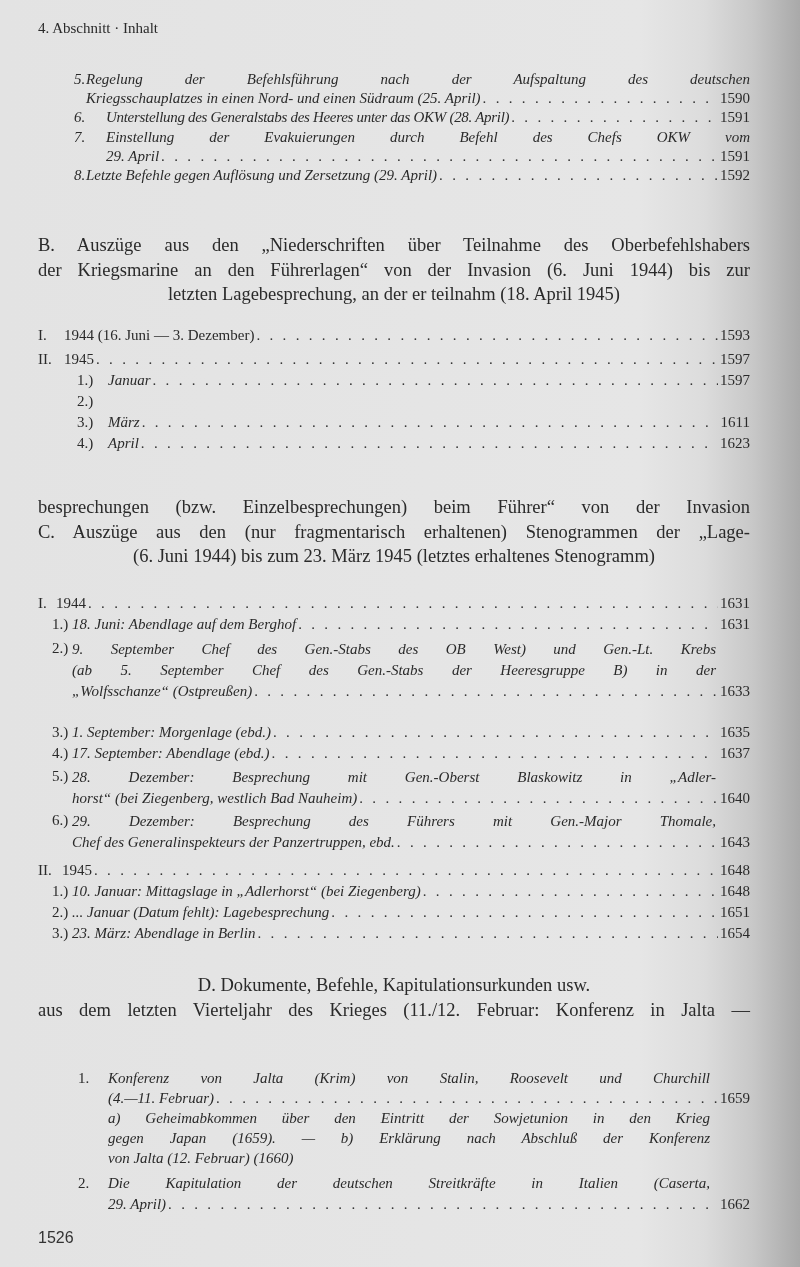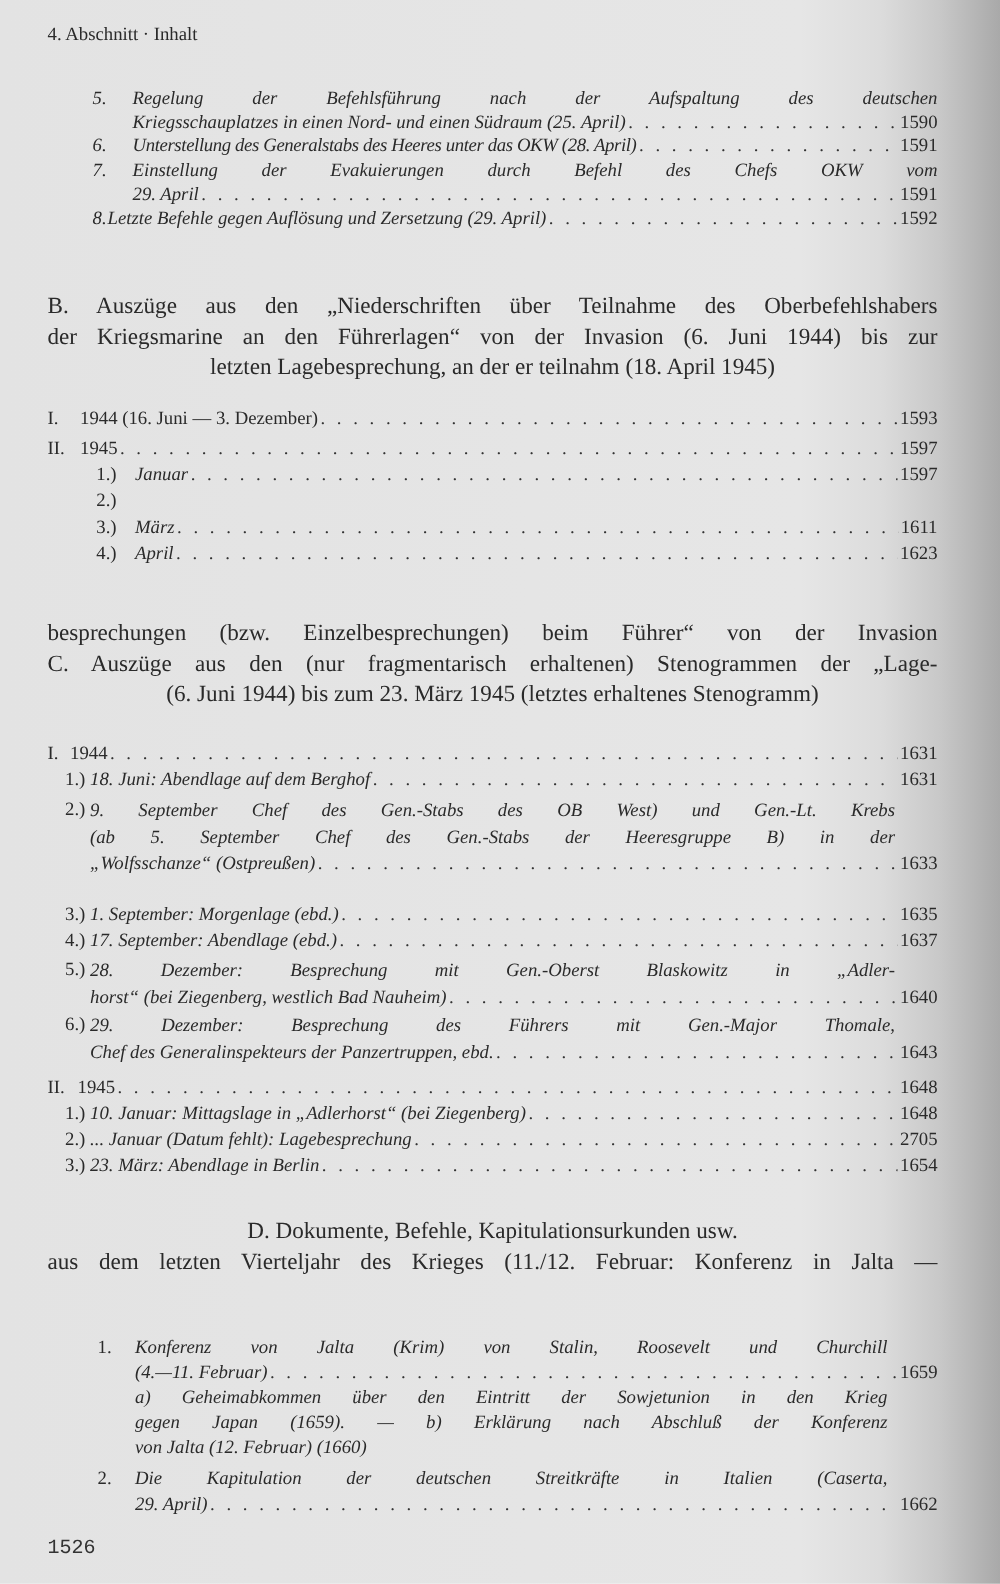--- a/index.html
+++ b/index.html
@@ -5,21 +5,21 @@
   html, body { margin: 0; padding: 0; }
   body {
     width: 800px; height: 1267px; overflow: hidden;
     background: linear-gradient(to right, #e3e3e3 0%, #e6e6e6 80%, #dcdcdc 88%, #c8c8c8 94%, #a9a9a9 100%);
     font-family: "DejaVu Serif", "Liberation Serif", serif;
     color: #2a2a2a;
     position: relative;
   }
   .page { position: absolute; left: 0; top: 0; width: 800px; height: 1267px; }
   .running-head { position: absolute; left: 38px; top: 20px; font-size: 15px; font-family: "Liberation Serif", serif; }
-  .folio { position: absolute; left: 38px; top: 1229px; font-size: 16px; font-family: Liberation Mono, monospace; color: #333; }
+  .folio { position: absolute; left: 38px; top: 1229px; font-size: 16px; font-family: Liberation Sans, sans-serif; color: #333; }
   .block { position: absolute; left: 38px; width: 712px; }
   .heading { font-family: "Liberation Serif", serif; font-size: 18.5px; line-height: 24.5px; text-align: justify; text-align-last: center; }
   .heading .line { display: block; text-align: justify; text-align-last: justify; }
   .heading .line.center { text-align: center; text-align-last: center; }
   .entry { position: relative; font-size: 15px; line-height: 19px; font-family: "Liberation Serif", serif; }
   .entry .num { position: absolute; top: 0; }
   .entry .text { display: block; }
   .entry .ital { font-style: italic; }
   .leader { display: flex; align-items: baseline; }
   .leader .t { white-space: nowrap; }
@@ -31,21 +31,21 @@
 </head>
 <body>
 
 <div class="page">
 
   <div class="running-head">4. Abschnitt · Inhalt</div>
 
   <div class="block" style="top:70px;">
     <div class="entry" style="margin-left:36px;height:38px;">
       <span class="num ital" style="left:0;">5.</span>
-      <div style="margin-left:32px;">
+      <div style="margin-left:12px;">
         <span class="text ital just">Regelung der Befehlsführung nach der Aufspaltung des deutschen</span>
         <div class="leader">
             <span class="t ital">Kriegsschauplatzes in einen Nord- und einen Südraum (25. April)</span>
             <span class="dots"></span>
             <span class="pg">1590</span>
           </div>
       </div>
     </div>
     <div class="entry" style="margin-left:36px;height:20px;">
       <span class="num ital" style="left:0;">6.</span>
@@ -242,21 +242,21 @@
             <span class="pg">1648</span>
           </div>
         </div>
     </div>
     <div class="entry" style="height:21px;">
       <span class="num" style="left:14px;">2.)</span>
       <div style="margin-left:34px;">
           <div class="leader">
             <span class="t ital">... Januar (Datum fehlt): Lagebesprechung</span>
             <span class="dots"></span>
-            <span class="pg">2705</span>
+            <span class="pg">1651</span>
           </div>
         </div>
     </div>
     <div class="entry" style="height:21px;">
       <span class="num" style="left:14px;">3.)</span>
       <div style="margin-left:34px;">
           <div class="leader">
             <span class="t ital">23. März: Abendlage in Berlin</span>
             <span class="dots"></span>
             <span class="pg">1654</span>

